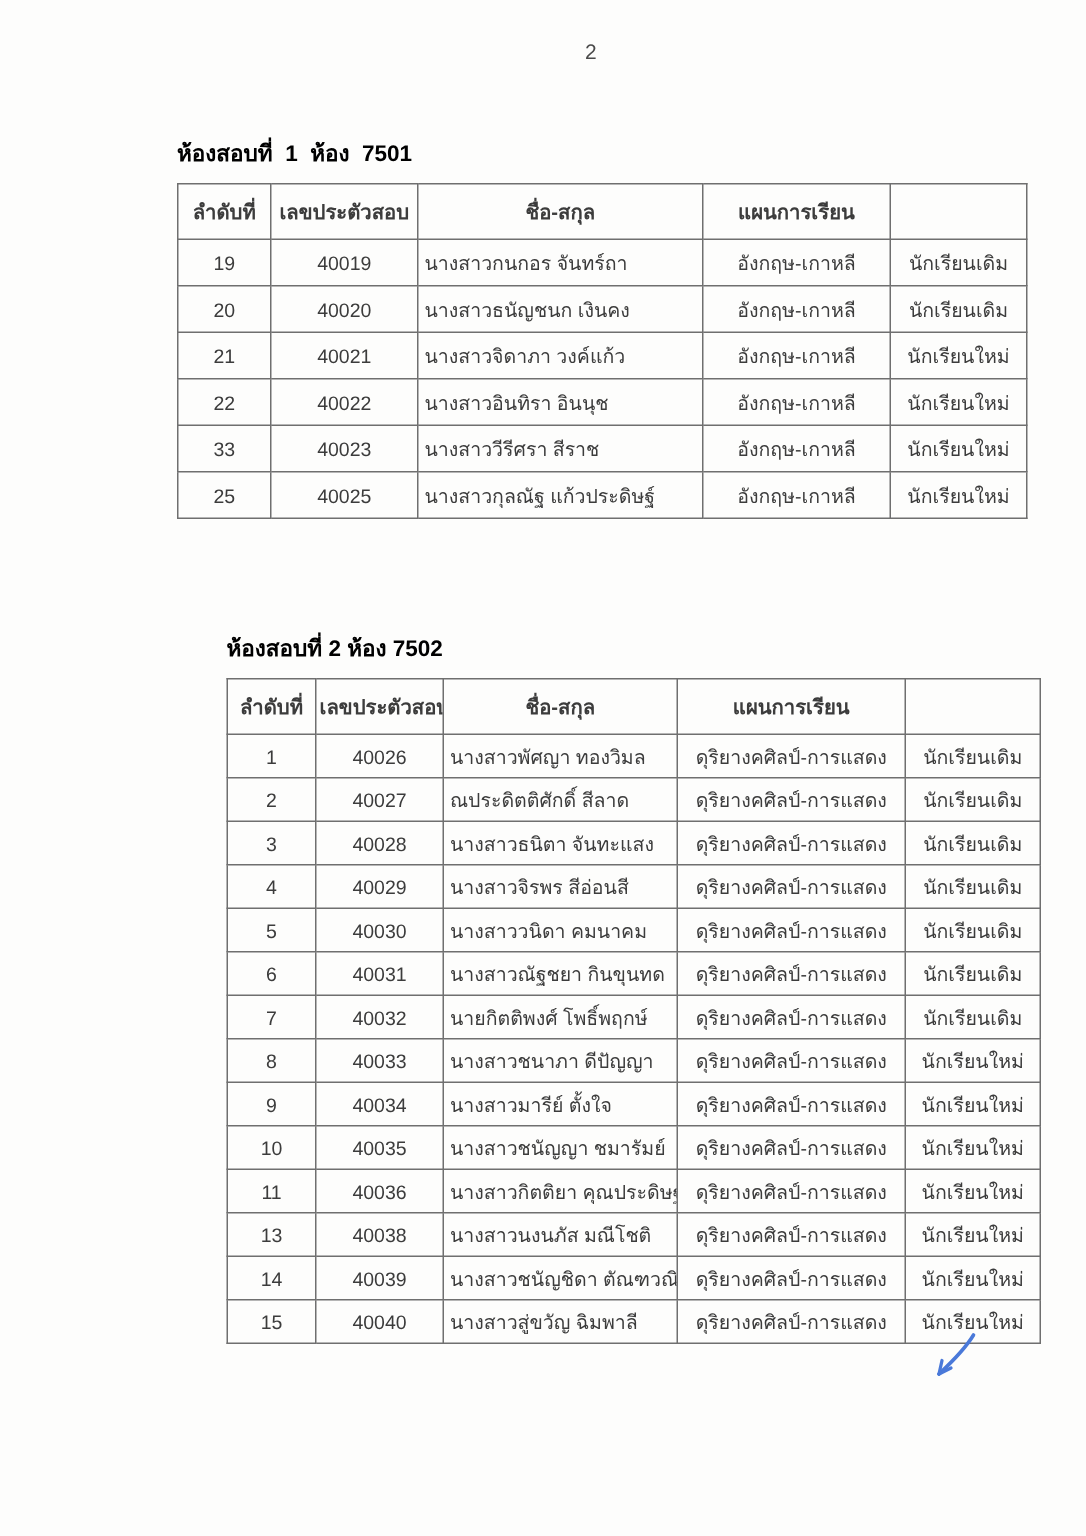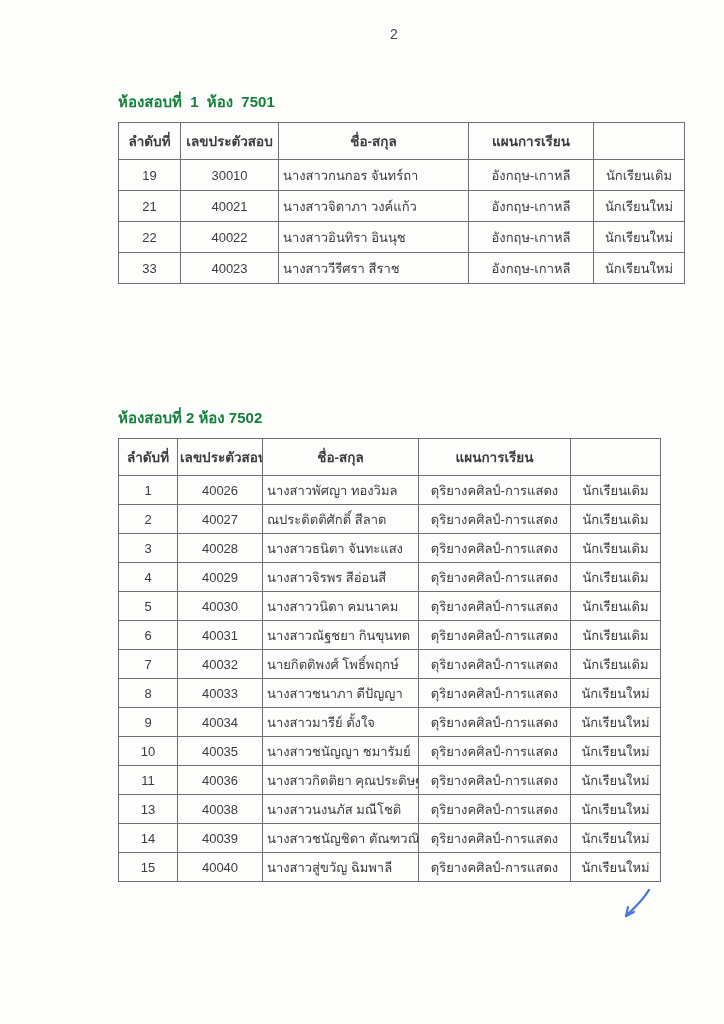--- a/index.html
+++ b/index.html
@@ -12,24 +12,24 @@
     position:relative; width:724px; height:1024px;
     background:#fdfdfc; color:#3c3c3c; overflow:hidden;
     box-shadow:0 0 4px rgba(0,0,0,.15);
   }
   .page-number {
     position:absolute; left:390px; top:26px;
     font-size:14px; color:#4a4a4a;
   }
   .block { position:absolute; left:118px; }
   .block-1 { top:90px; }
-  .block-2 { top:406px; }
+  .block-2 { top:420px;margin-left:33px; }
   .room-heading {
     margin:0 0 8px 0; font-size:15px; font-weight:bold;
-    color:#15803d; white-space:pre-wrap;
+    color:#000000; white-space:pre-wrap;
   }
   table.roster {
     border-collapse:collapse; table-layout:fixed;
     background:transparent;
   }
   table.t1 { width:566px; }
   table.t2 { width:542px; }
   .roster th, .roster td {
     border:1px solid #6f6f6f;
     font-weight:normal; font-size:13px; color:#3c3c3c;
@@ -65,22 +65,29 @@
             <th>ลำดับที่</th>
             <th>เลขประตัวสอบ</th>
             <th>ชื่อ-สกุล</th>
             <th>แผนการเรียน</th>
             <th></th>
           </tr>
         </thead>
       <tbody>
           <tr>
             <td class="cell-order">19</td>
-            <td class="cell-exam-id">30010</td>
+            <td class="cell-exam-id">40019</td>
             <td class="cell-name">นางสาวกนกอร จันทร์ถา</td>
+            <td class="cell-program">อังกฤษ-เกาหลี</td>
+            <td class="cell-status">นักเรียนเดิม</td>
+          </tr>
+          <tr>
+            <td class="cell-order">20</td>
+            <td class="cell-exam-id">40020</td>
+            <td class="cell-name">นางสาวธนัญชนก เงินคง</td>
             <td class="cell-program">อังกฤษ-เกาหลี</td>
             <td class="cell-status">นักเรียนเดิม</td>
           </tr>
           <tr>
             <td class="cell-order">21</td>
             <td class="cell-exam-id">40021</td>
             <td class="cell-name">นางสาวจิดาภา วงค์แก้ว</td>
             <td class="cell-program">อังกฤษ-เกาหลี</td>
             <td class="cell-status">นักเรียนใหม่</td>
           </tr>
@@ -88,20 +95,27 @@
             <td class="cell-order">22</td>
             <td class="cell-exam-id">40022</td>
             <td class="cell-name">นางสาวอินทิรา อินนุช</td>
             <td class="cell-program">อังกฤษ-เกาหลี</td>
             <td class="cell-status">นักเรียนใหม่</td>
           </tr>
           <tr>
             <td class="cell-order">33</td>
             <td class="cell-exam-id">40023</td>
             <td class="cell-name">นางสาววีรีศรา สีราช</td>
+            <td class="cell-program">อังกฤษ-เกาหลี</td>
+            <td class="cell-status">นักเรียนใหม่</td>
+          </tr>
+          <tr>
+            <td class="cell-order">25</td>
+            <td class="cell-exam-id">40025</td>
+            <td class="cell-name">นางสาวกุลณัฐ แก้วประดิษฐ์</td>
             <td class="cell-program">อังกฤษ-เกาหลี</td>
             <td class="cell-status">นักเรียนใหม่</td>
           </tr>
         </tbody>
     </table>
   </section>
 
   <section class="block block-2">
     <h2 class="room-heading">ห้องสอบที่ 2 ห้อง 7502</h2>
     <table class="roster t2">

